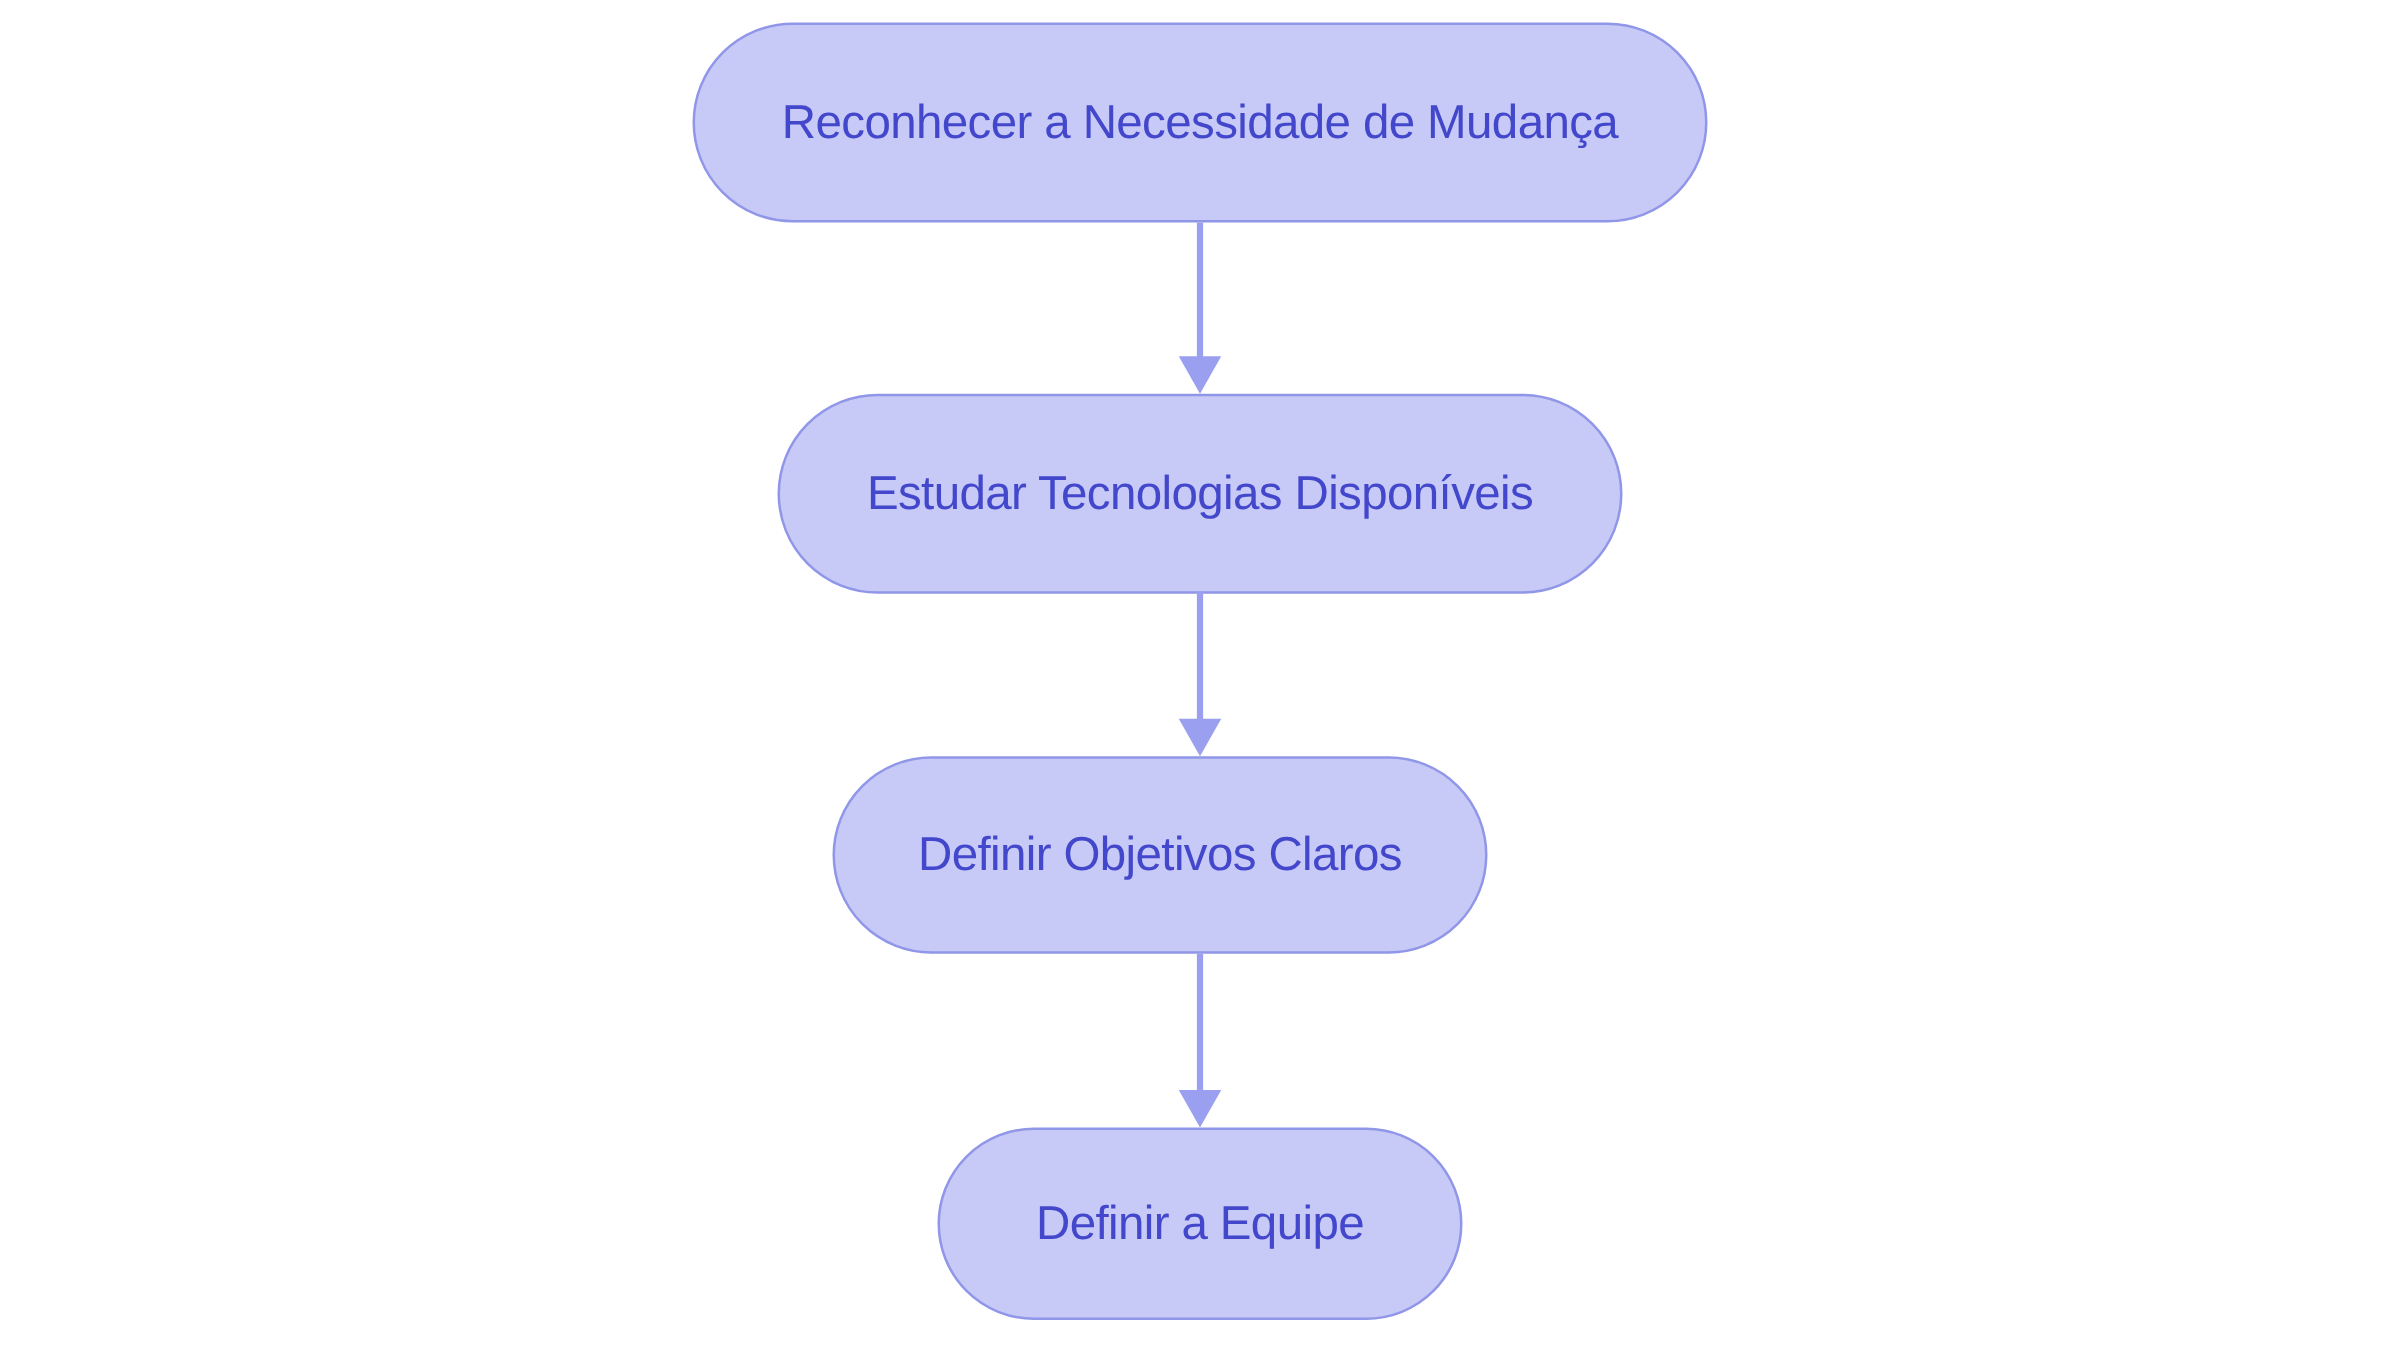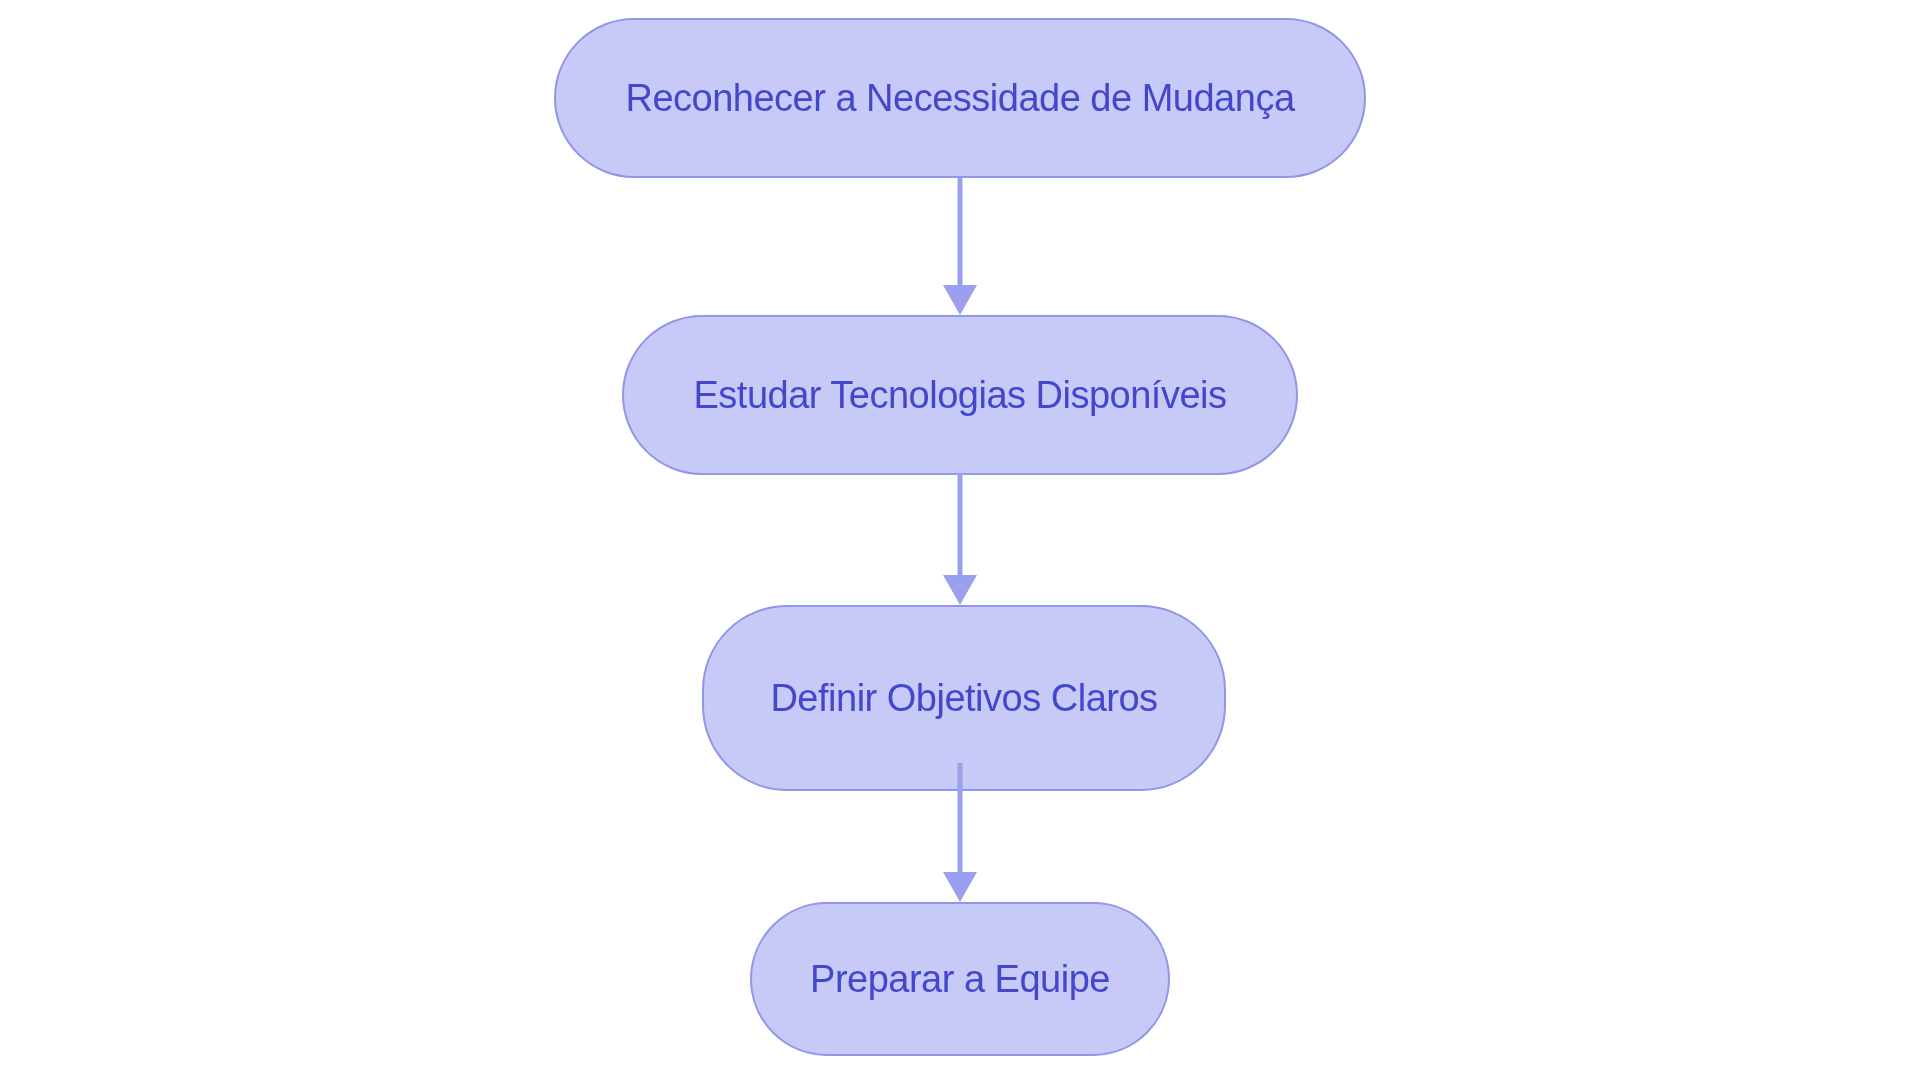--- a/index.html
+++ b/index.html
@@ -28,21 +28,21 @@
     border: 2.5px solid var(--node-border);
     border-radius: 85px;
     color: var(--node-text);
     font-size: 38px;
     letter-spacing: -0.5px;
     text-align: center;
     white-space: nowrap;
   }
   .node-1 { left: 554px; top: 18px;  width: 812px; height: 160px; }
   .node-2 { left: 622px; top: 315px; width: 676px; height: 160px; }
-  .node-3 { left: 702px; top: 605px; width: 524px; height: 186px; }
+  .node-3 { left: 666px; top: 605px; width: 524px; height: 158px; }
   .node-4 { left: 750px; top: 902px; width: 420px; height: 154px; }
 
   .flow-arrow {
     position: absolute;
     left: 942px;       
     width: 36px;
   }
   .arrow-1 { top: 178px; height: 137px; }
   .arrow-2 { top: 473px; height: 132px; }
   .arrow-3 { top: 763px; height: 139px; }
@@ -86,16 +86,16 @@
 
   <div class="flow-arrow arrow-2"></div>
 
   <div class="flow-node node-3">
     <span>Definir Objetivos Claros</span>
   </div>
 
   <div class="flow-arrow arrow-3"></div>
 
   <div class="flow-node node-4">
-    <span>Preparar a Equipe</span>
+    <span>Definir a Equipe</span>
   </div>
 
 </div>
 
 </body></html>

